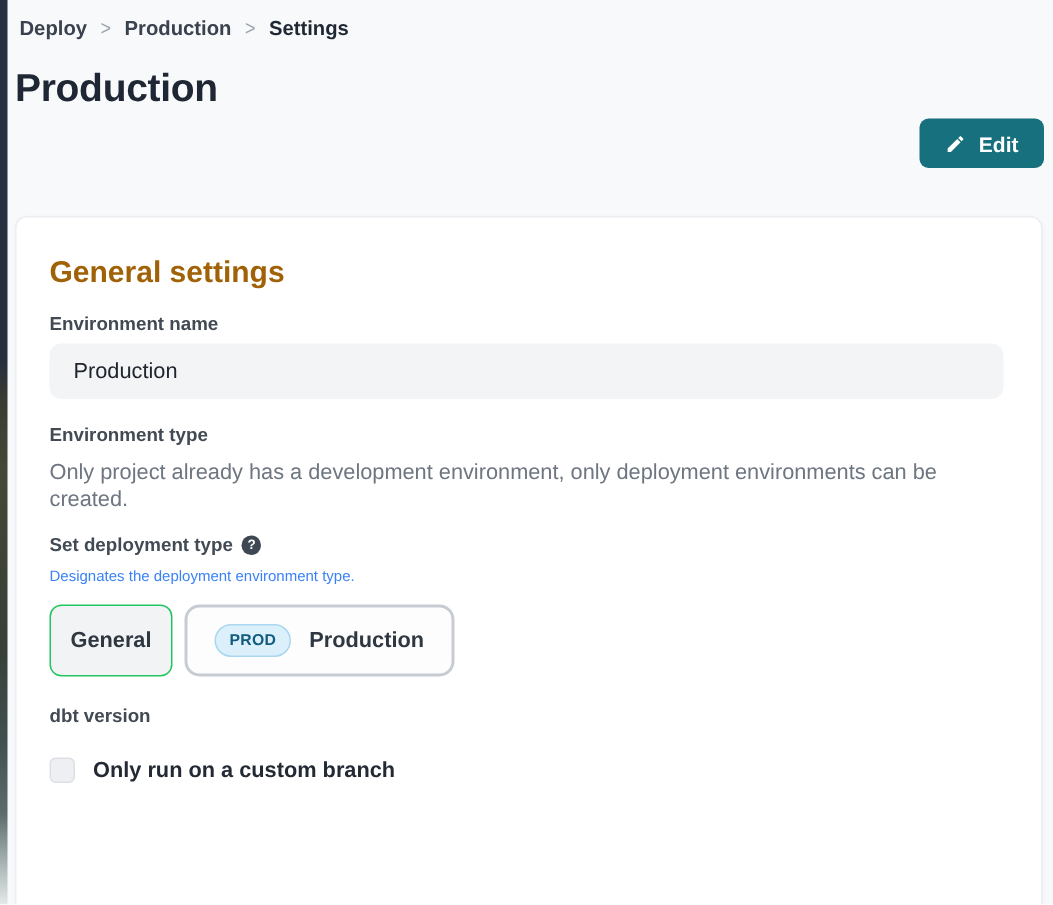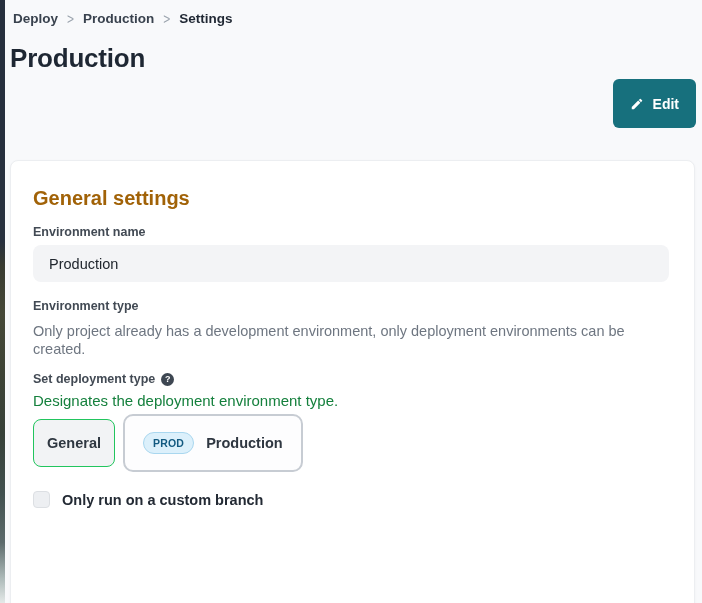--- a/index.html
+++ b/index.html
@@ -36,21 +36,21 @@
   .page-title {
     margin:15px 0 0 5px;
     font-size:26px; font-weight:700; color:#1e2733;
     line-height:34px; letter-spacing:-0.2px;
   }
 
   
   .actions-row { display:flex; justify-content:flex-end; margin:4px 6px 0 0; }
   .edit-btn {
     display:flex; align-items:center; gap:9px;
-    height:49px; padding:0 17px;
+    height:33px; padding:0 17px;
     background:#17707d; color:#ffffff;
     border:none; border-radius:6px;
     font-family:"Liberation Sans", sans-serif;
     font-size:14px; font-weight:600;
     cursor:pointer;
   }
   .edit-btn svg { display:block; }
 
   
   .card {
@@ -80,21 +80,21 @@
   }
   .helper-text {
     margin-top:8px;
     font-size:14.5px; color:#6e7681; line-height:18px;
   }
   .mt17 { margin-top:17px; }
   .mt14 { margin-top:14px; }
   .mt15 { margin-top:15px; }
   .desc-text {
     margin-top:5px;
-    font-size:15px; color:#15803d; line-height:18px;
+    font-size:10px; color:#3b82f6; line-height:18px;
   }
   .help-icon {
     width:13px; height:13px; border-radius:50%;
     background:#3e4752; color:#ffffff;
     font-size:9px; font-weight:700;
     display:inline-flex; align-items:center; justify-content:center;
     cursor:pointer;
   }
 
   
@@ -102,21 +102,21 @@
   .toggle-btn {
     display:flex; align-items:center;
     height:48px; padding:0 13px;
     background:#f2f3f5;
     border:1px solid #22c55e; border-radius:8px;
     font-family:"Liberation Sans", sans-serif;
     font-size:14.5px; font-weight:700; color:#2f3741;
     cursor:pointer;
   }
   .toggle-btn.selected {
-    height:58px; padding:0 18px;
+    height:48px; padding:0 18px;
     background:#fdfdfe;
     border:2px solid #c7ccd3; border-radius:10px;
     gap:12px;
   }
   .env-badge {
     display:inline-flex; align-items:center; justify-content:center;
     height:22px; padding:0 9px;
     background:#dcf0fb;
     border:1px solid #a9d7ef; border-radius:11px;
     font-size:10.5px; font-weight:700; color:#135a80;
@@ -179,20 +179,21 @@
     <div class="toggle-row">
       <button class="toggle-btn">
         <span>General</span>
       </button>
       <button class="toggle-btn selected">
         <span class="env-badge">PROD</span>
         <span>Production</span>
       </button>
     </div>
 
+    <div class="field-label mt15">dbt version</div>
 
     <div class="checkbox-row">
       <span class="checkbox"></span>
       <span class="checkbox-label">Only run on a custom branch</span>
     </div>
   </section>
 
 </div>
 
 </body></html>

